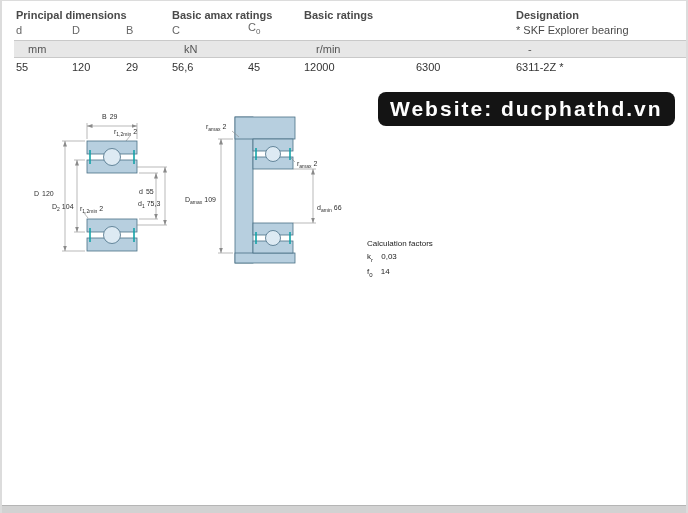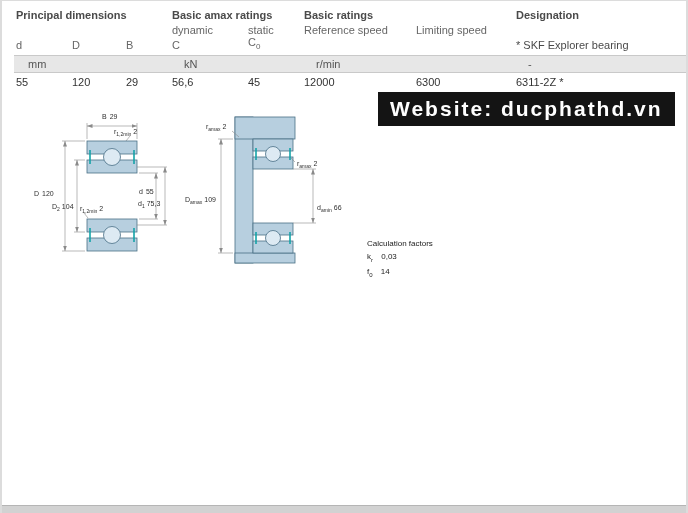--- a/index.html
+++ b/index.html
@@ -33,21 +33,21 @@
   .ring  { fill:var(--bearing-fill,#b7cfdf); stroke:var(--bearing-stroke,#4a7086); stroke-width:.8; }
   .ball  { fill:#ddeaf3; stroke:var(--bearing-stroke,#4a7086); stroke-width:.8; }
   .shield{ stroke:var(--shield-teal,#14a3a8); stroke-width:1.6; }
   .dim line, line.dim { stroke:var(--dim-line,#8a8a8a); stroke-width:.6; }
 
   
   .watermark {
     position:absolute; left:376px; top:-4px;
     background:var(--watermark-bg,#141414); color:var(--watermark-text,#fff);
     font-size:21px; font-weight:bold; letter-spacing:2px;
-    padding:5px 12px; border-radius:0; white-space:nowrap;
+    padding:5px 12px; border-radius:8px; white-space:nowrap;
   }
 
   
   .calc { position:absolute; left:365px; top:143px; font-size:8px; color:#222; }
   .calc .cf-row { margin-top:4px; }
   .calc sub { font-size:6px; }
   .calc .cf-val { margin-left:6px;margin-top:24px; }
 
   .bottom-bar { position:absolute; left:0; right:0; bottom:0; height:8px; background:#d2d2d2; border-top:1px solid #b5b5b5; }
 </style>
@@ -67,28 +67,20 @@
         <col style="width:100px">
         <col>
     </colgroup>
     <thead>
       <tr class="group-row">
         <th colspan="3">Principal dimensions</th>
         <th colspan="2">Basic amax ratings</th>
         <th colspan="2">Basic ratings</th>
         <th>Designation</th>
       </tr>
-      <tr class="sub-row">
-        <th colspan="3"></th>
-        <th>dynamic</th>
-        <th>static</th>
-        <th>Reference speed</th>
-        <th>Limiting speed</th>
-        <th></th>
-      </tr>
       <tr class="sym-row">
         <th>d</th>
         <th>D</th>
         <th>B</th>
         <th>C</th>
         <th><span>C</span><sub>0</sub></th>
         <th></th>
         <th></th>
         <th class="explorer">* SKF Explorer bearing</th>
       </tr>

